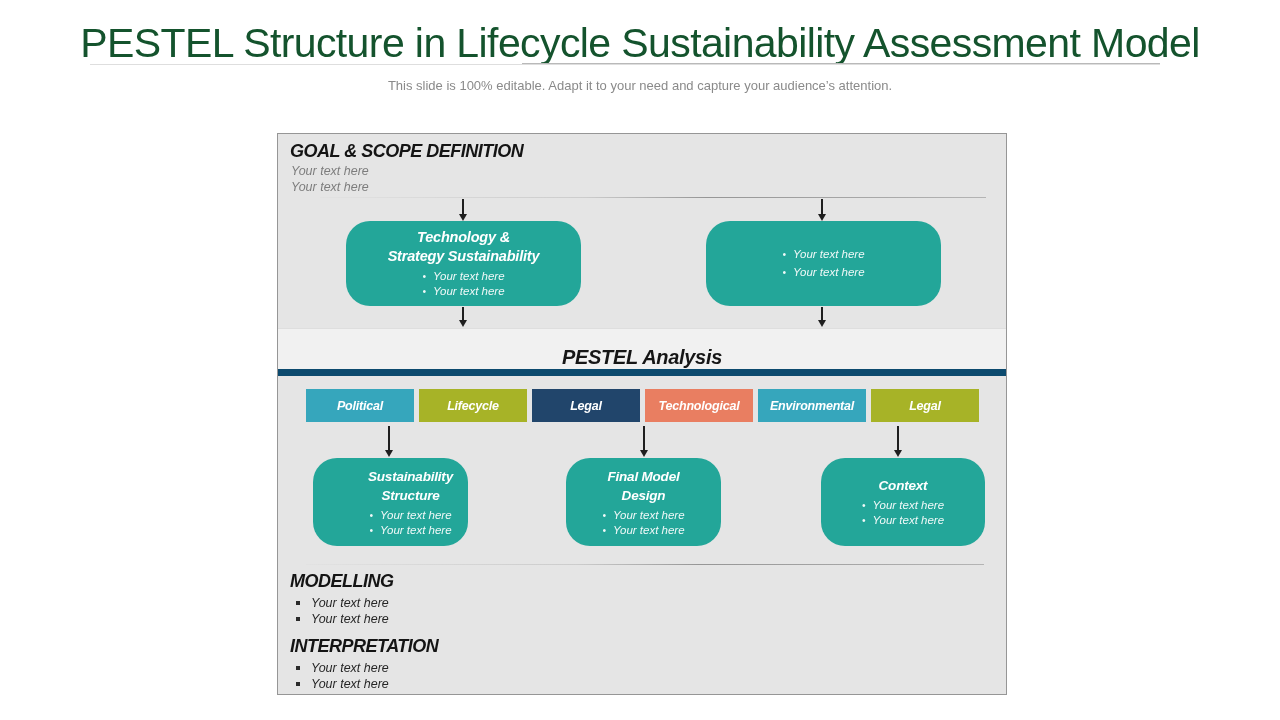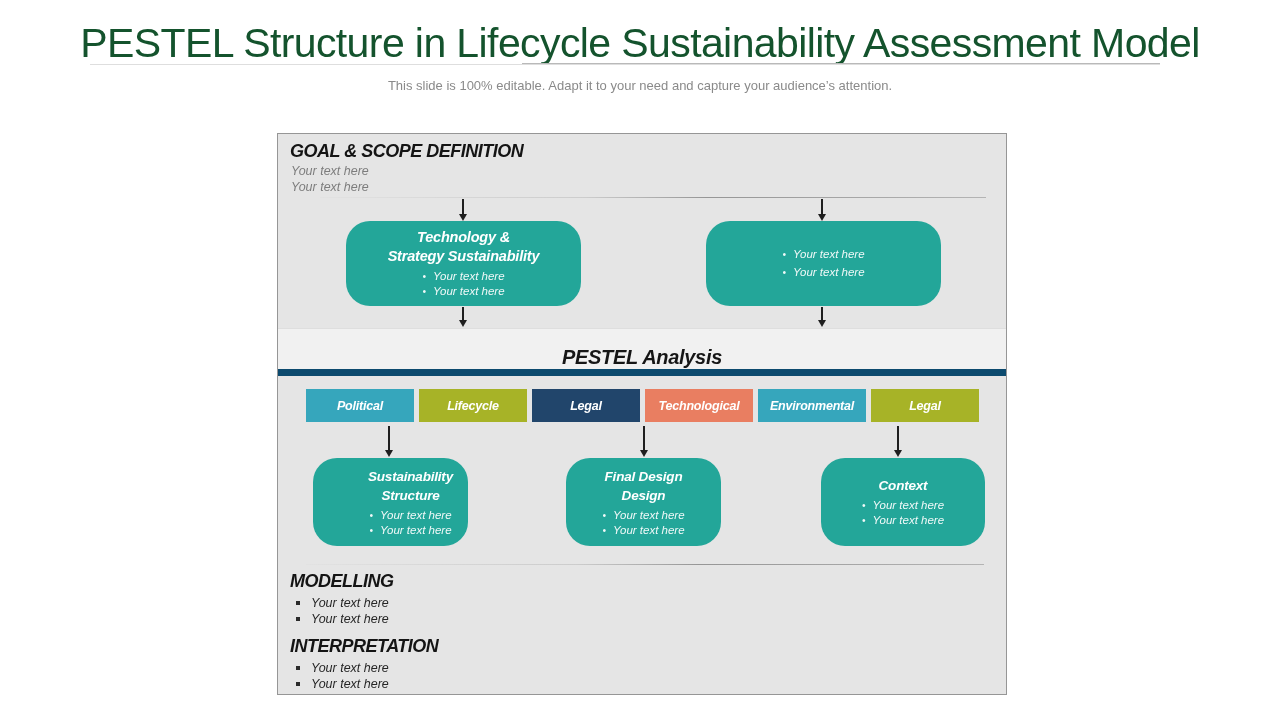--- a/index.html
+++ b/index.html
@@ -128,21 +128,21 @@
       <div class="box-title">
         <div>Sustainability</div>
         <div>Structure</div>
       </div>
       <div class="box-bullet">Your text here</div>
       <div class="box-bullet">Your text here</div>
     </div>
 
     <div class="tealbox bot-box bb-2" style="background-color: rgb(35, 166, 153);">
       <div class="box-title">
-        <div>Final Design</div>
+        <div>Final Model</div>
         <div>Design</div>
       </div>
       <div class="box-bullet">Your text here</div>
       <div class="box-bullet">Your text here</div>
     </div>
 
     <div class="tealbox bot-box bb-3" style="background-color: rgb(35, 166, 153);">
       <div class="box-title">
         <div>Context</div>
       </div>

